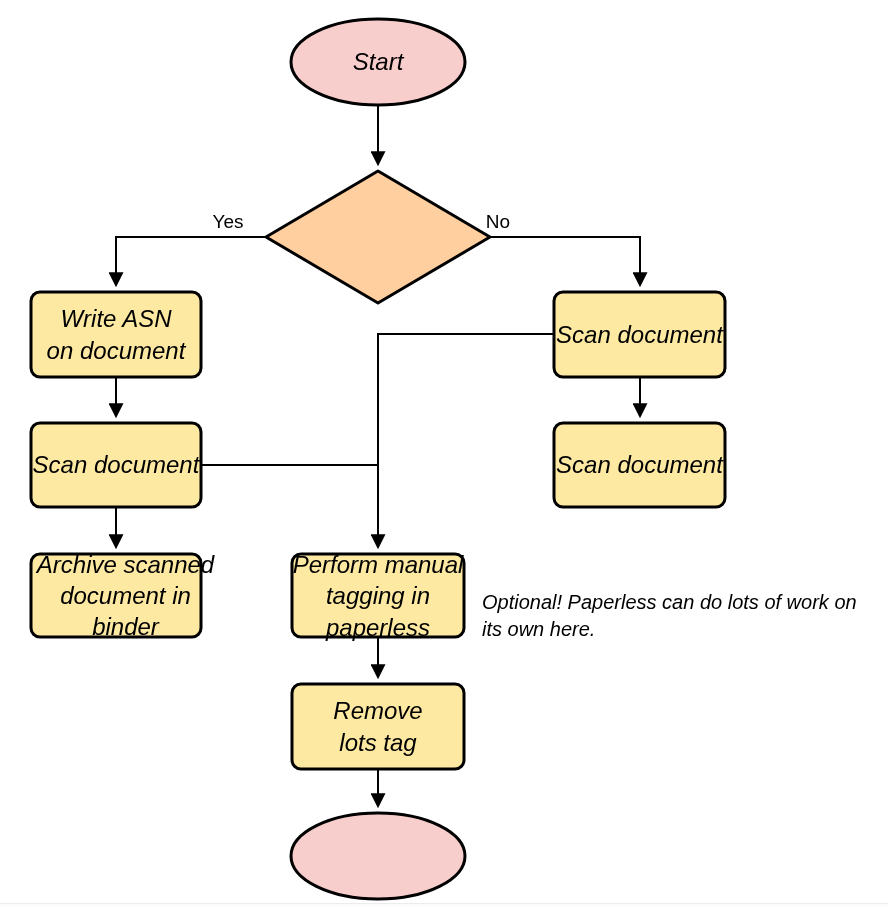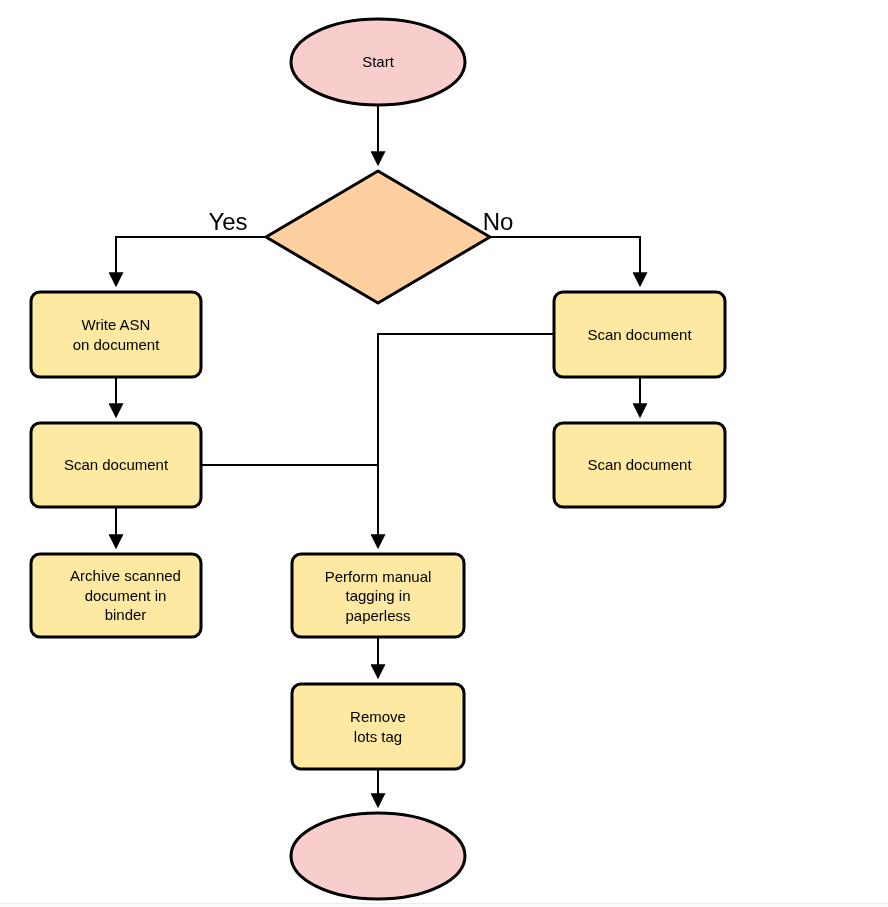--- a/index.html
+++ b/index.html
@@ -15,30 +15,31 @@
   #diagram-svg { position: absolute; left: 0; top: 0; }
   .shape { stroke: #000000; stroke-width: 3; }
   .connector { fill: none; stroke: #000000; stroke-width: 2; }
   .node-label {
     position: absolute;
     display: flex;
     align-items: center;
     justify-content: center;
     text-align: center;
     white-space: pre-line;
-    font-size: 15px;
+    font-size: 24px;
     line-height: 1.3;
     pointer-events: none;
+    font-style: italic;
   }
   .edge-label {
     position: absolute;
     display: flex;
     align-items: center;
     justify-content: center;
-    font-size: 24px;
+    font-size: 19px;
     line-height: 1.1;
   }
   .note-label {
     position: absolute;
     font-size: 20px;
     line-height: 1.35;
     font-style: italic;
     white-space: pre-line;
     text-align: left;
   }
@@ -108,15 +109,17 @@
 paperless</div>
 
   <div class="node-label" style="left:292px; top:684px; width:172px; height:85px;">Remove
 lots tag</div>
 
 
   <div class="edge-label" style="left:200px; top:209px; width:56px; height:26px;">Yes</div>
 
   <div class="edge-label" style="left:470px; top:209px; width:56px; height:26px;">No</div>
 
+  <div class="note-label" style="left:482px; top:589px; width:402px;">Optional! Paperless can do lots of work on
+its own here.</div>
 
   <div class="bottom-hairline"></div>
 </div>
 
 </body></html>

